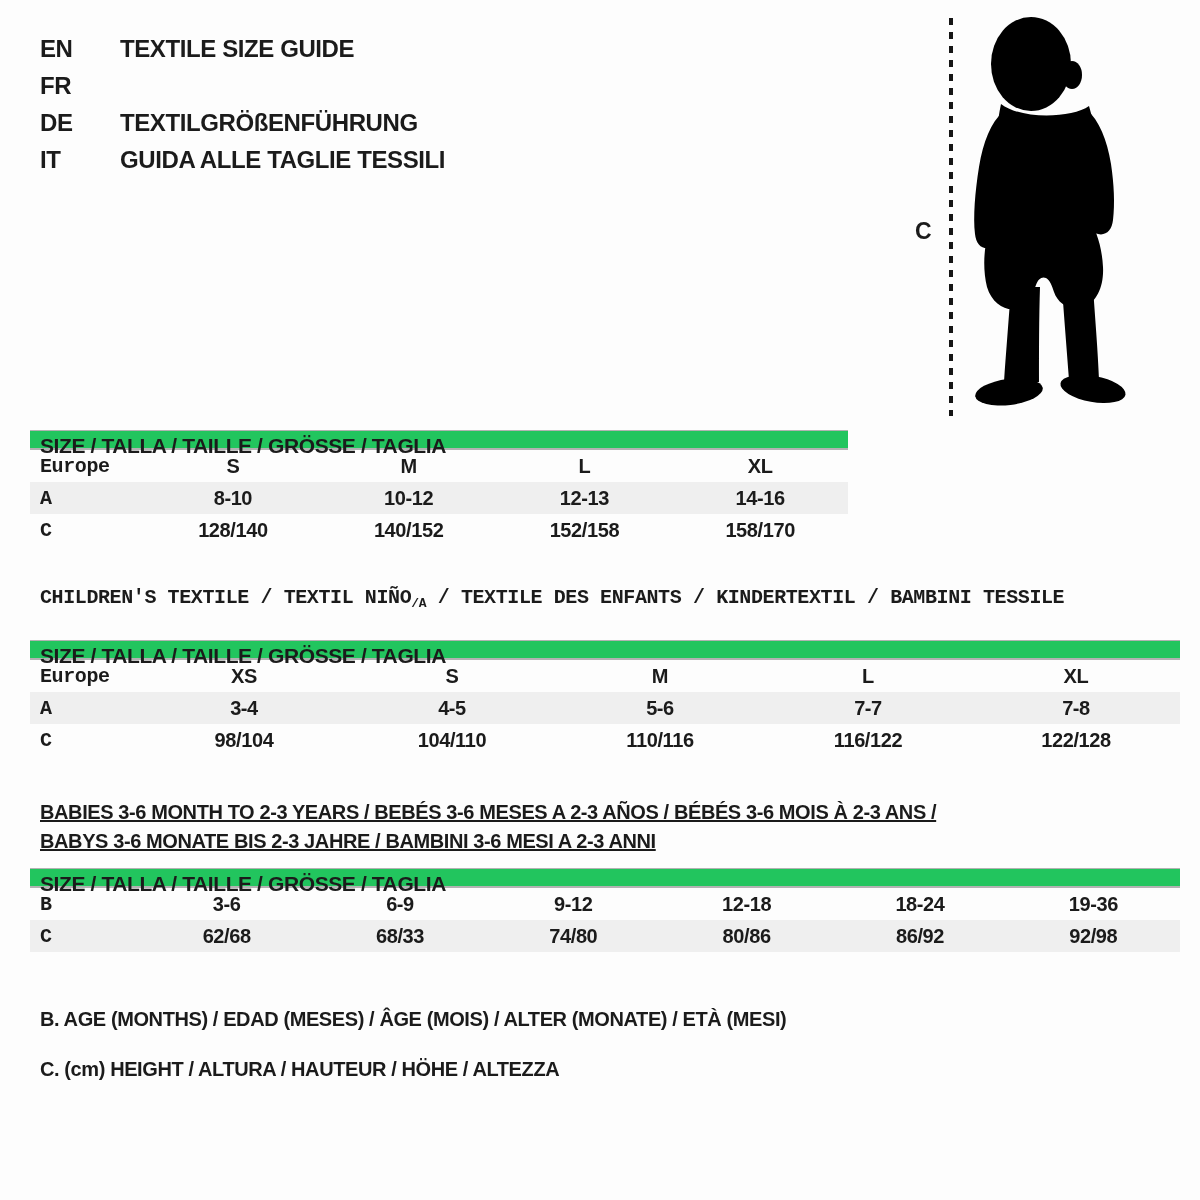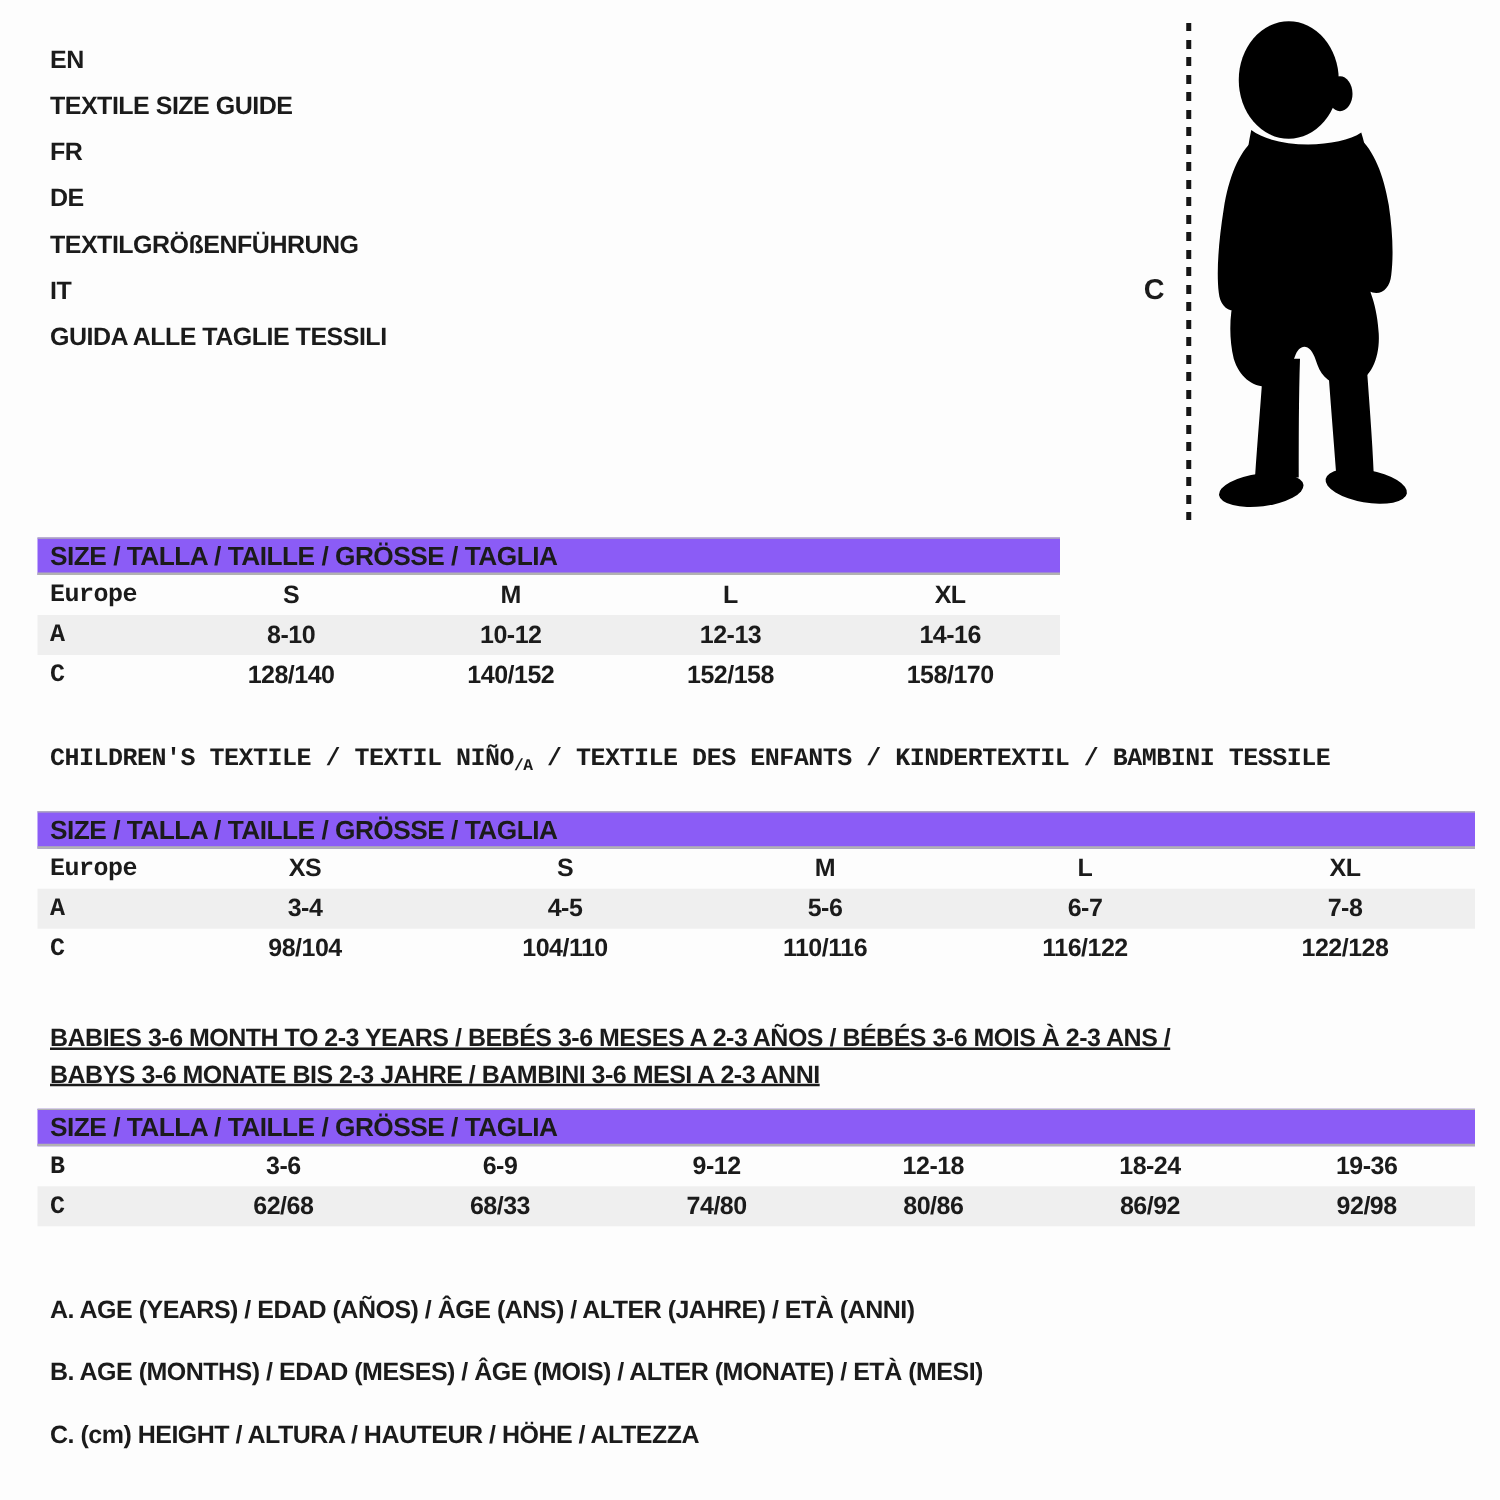--- a/index.html
+++ b/index.html
@@ -7,21 +7,21 @@
     width:1200px;height:1200px;background:#ffffff;
     font-family:"Liberation Sans","DejaVu Sans",sans-serif;
     font-weight:bold;color:#1b1b1b;letter-spacing:-0.4px;
     -webkit-font-smoothing:antialiased;
   }
   .page{position:relative;width:1200px;height:1200px;overflow:hidden;background:#fdfdfd;}
 
   
   .top{position:relative;height:430px;}
   .langs{position:absolute;top:30px;left:40px;}
-  .lang-row{display:flex;font-size:20px;line-height:37px;white-space:nowrap;flex-direction:column;}
+  .lang-row{display:flex;font-size:24px;line-height:37px;white-space:nowrap;}
   .lang-code{width:80px;}
   .figure{position:absolute;top:10px;left:905px;width:260px;height:415px;}
   .c-label{position:absolute;left:10px;top:208px;font-size:23px;}
   .dash-line{
     position:absolute;left:44px;top:8px;width:4px;height:398px;
     background:repeating-linear-gradient(to bottom,#151515 0 7px,transparent 7px 14px);
   }
   .figure svg{position:absolute;left:62px;top:2px;}
 
   
@@ -30,22 +30,22 @@
   .s1 .section-title{margin-top:2px;margin-bottom:24px;}
   .s2 .section-title{margin-top:40px;margin-bottom:24px;font-family:Liberation Mono, monospace;}
   .s3 .title-line{margin:0 0 0 40px;font-size:20px;line-height:29px;white-space:nowrap;text-decoration:underline;}
   .s3 .title-block{margin-top:42px;margin-bottom:12px;}
 
   
   .size-table{margin-left:30px;}
   .t1{width:818px;}
   .t2,.t3{width:1150px;}
   .t-head{
-    height:30px;line-height:30px;padding-left:10px;font-size:21px;
-    background:#8b5cf6;border-top:1px solid #b2b2b2;border-bottom:2px solid #b2b2b2;
+    height:20px;line-height:30px;padding-left:10px;font-size:21px;
+    background:#22c55e;border-top:1px solid #b2b2b2;border-bottom:2px solid #b2b2b2;
     box-sizing:border-box;
   }
   .t-row{display:flex;align-items:center;height:32px;font-size:20px;}
   .t-row.shaded{background:#efefef;}
   .t-label{padding-left:10px;box-sizing:border-box;font-family:Liberation Mono, monospace;}
   .t1 .t-label{width:115px;}
   .t2 .t-label{width:110px;}
   .t3 .t-label{width:110px;}
   .t-cell{flex:1;text-align:center;}
 
@@ -141,21 +141,21 @@
         <span class="t-cell">S</span>
         <span class="t-cell">M</span>
         <span class="t-cell">L</span>
         <span class="t-cell">XL</span>
       </div>
       <div class="t-row shaded">
         <span class="t-label">A</span>
         <span class="t-cell">3-4</span>
         <span class="t-cell">4-5</span>
         <span class="t-cell">5-6</span>
-        <span class="t-cell">6-7</span>
+        <span class="t-cell">7-7</span>
         <span class="t-cell">7-8</span>
       </div>
       <div class="t-row">
         <span class="t-label">C</span>
         <span class="t-cell">98/104</span>
         <span class="t-cell">104/110</span>
         <span class="t-cell">110/116</span>
         <span class="t-cell">116/122</span>
         <span class="t-cell">122/128</span>
       </div>
@@ -184,18 +184,17 @@
         <span class="t-cell">68/33</span>
         <span class="t-cell">74/80</span>
         <span class="t-cell">80/86</span>
         <span class="t-cell">86/92</span>
         <span class="t-cell">92/98</span>
       </div>
     </div>
   </section>
 
   <footer class="notes">
-    <p class="note-line">A. AGE (YEARS) / EDAD (AÑOS) / ÂGE (ANS) / ALTER (JAHRE) / ETÀ (ANNI)</p>
     <p class="note-line">B. AGE (MONTHS) / EDAD (MESES) / ÂGE (MOIS) / ALTER (MONATE) / ETÀ (MESI)</p>
     <p class="note-line">C. (cm) HEIGHT / ALTURA / HAUTEUR / HÖHE / ALTEZZA</p>
   </footer>
 
 </div>
 
 </body></html>

